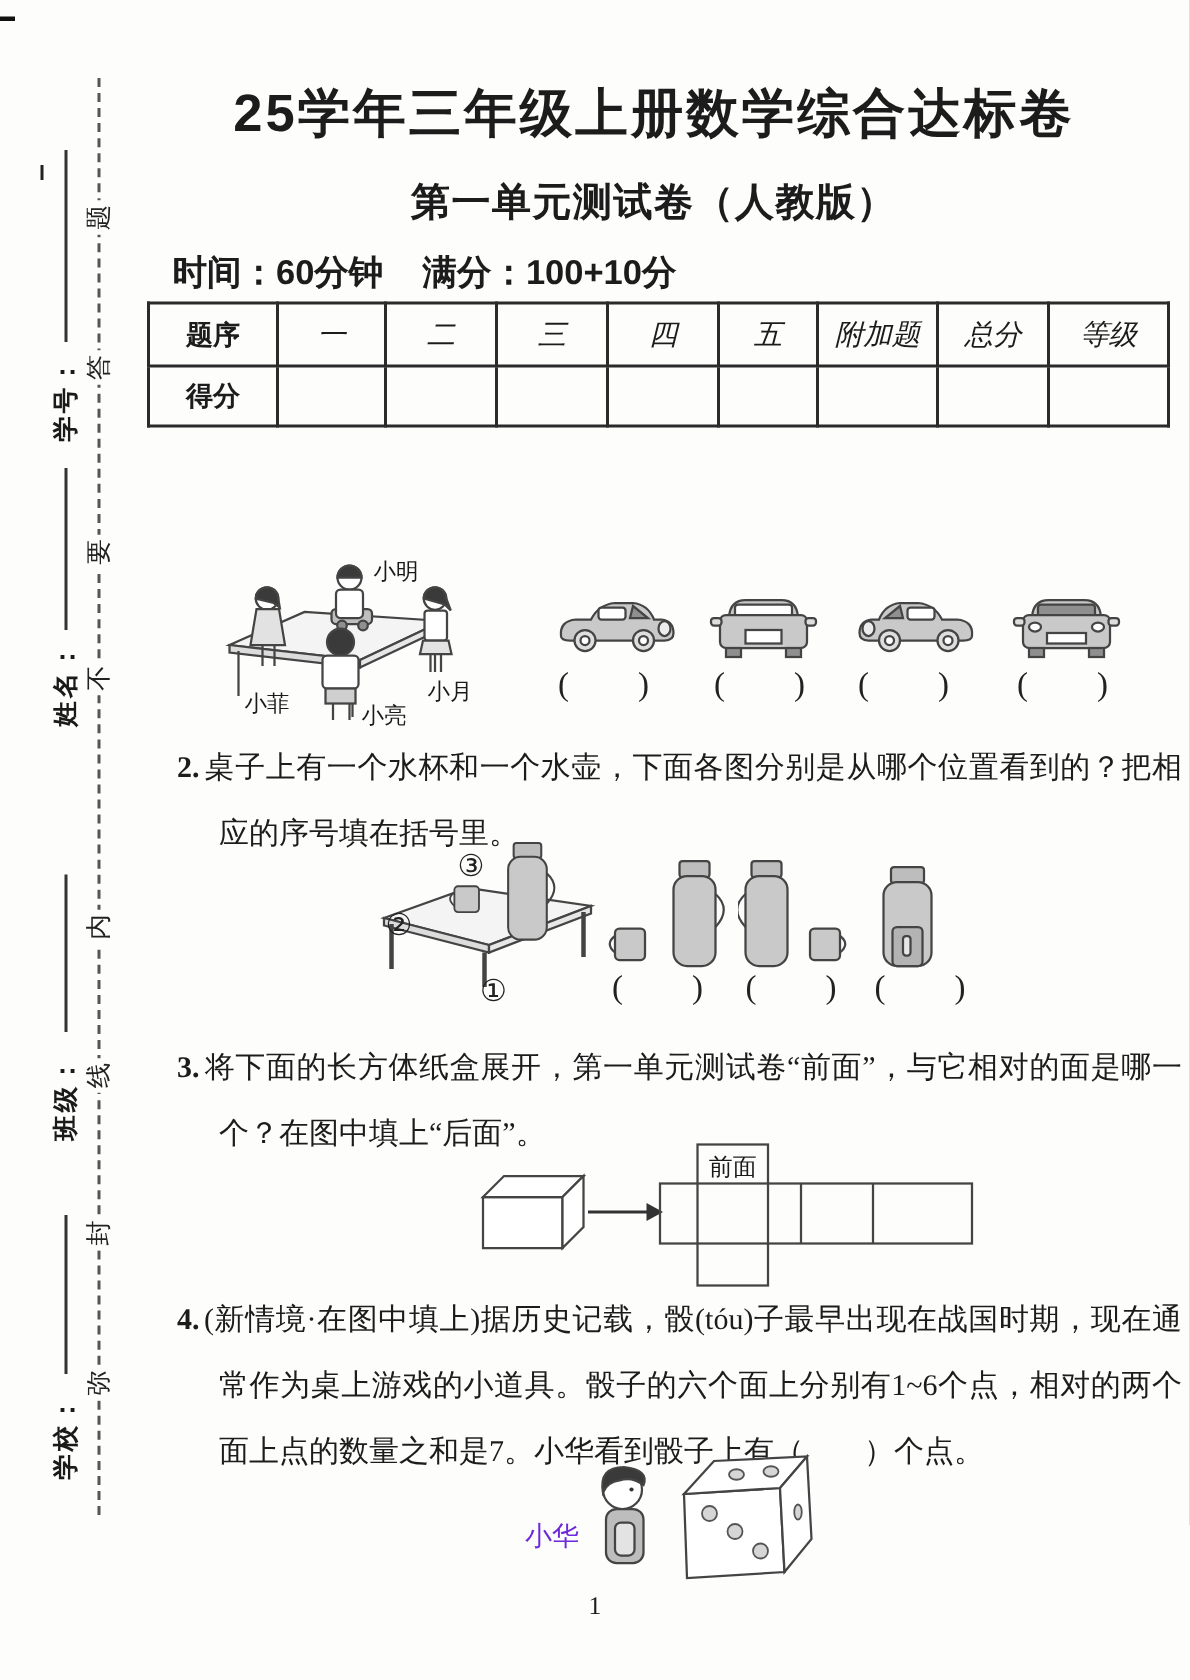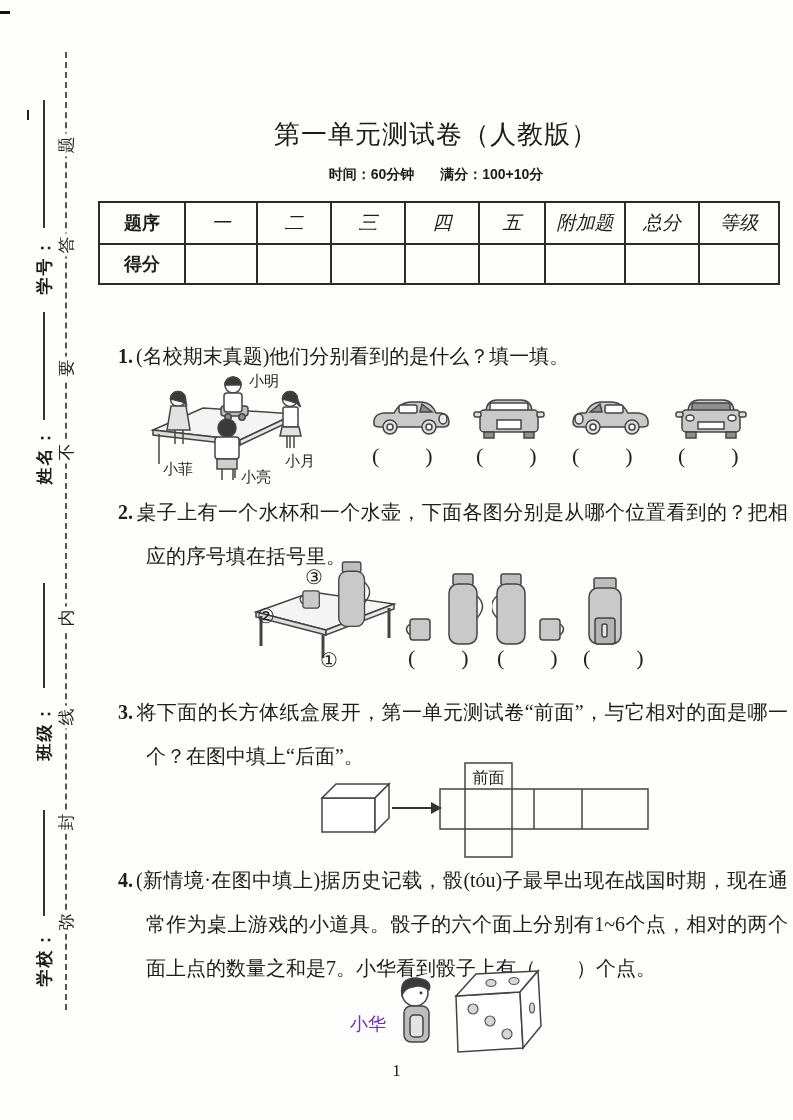--- a/index.html
+++ b/index.html
@@ -28,26 +28,26 @@
   }
   
   .title {
     left:100px; top:52px; width:672px; text-align:center;
     font-family:"Liberation Sans","DejaVu Sans",sans-serif;
     font-weight:bold; font-size:35px; letter-spacing:2px;
   }
   .subtitle {
     left:100px; top:117px; width:672px; text-align:center;
     font-family:"Liberation Sans","DejaVu Sans",sans-serif;
-    font-weight:normal; font-size:26px; letter-spacing:1px;
+    font-weight:bold; font-size:26px; letter-spacing:1px;
   }
   .info-line {
-    left:97px; top:166px; width:678px; text-align:center;
+    left:115px; top:166px; width:678px; text-align:left;
     font-family:"Liberation Sans","DejaVu Sans",sans-serif;
-    font-weight:bold; font-size:14px;
+    font-weight:bold; font-size:23px;
   }
   .info-line .sep { display:inline-block; width:26px; }
   
   table.score { position:absolute; left:98px; top:201px; border-collapse:collapse; table-layout:fixed; }
   table.score td, table.score th { border:2px solid #2b2b2b; text-align:center; vertical-align:middle; }
   table.score tr.hdr  td, table.score tr.hdr  th { height:42px; }
   table.score tr.body td, table.score tr.body th { height:40px; }
   .cell-label { font-family:"Liberation Sans","DejaVu Sans",sans-serif; font-weight:bold; font-size:18px; }
   .cell-num { font-size:19px; font-style:italic; }
   
@@ -86,20 +86,21 @@
 
   <div class="abs field-line" style="top:100px;height:128px"></div>
   <span class="abs field-label" style="top:266px">学号：</span>
   <div class="abs field-line" style="top:312px;height:108px"></div>
   <span class="abs field-label" style="top:456px">姓名：</span>
   <div class="abs field-line" style="top:583px;height:105px"></div>
   <span class="abs field-label" style="top:732px">班级：</span>
   <div class="abs field-line" style="top:810px;height:106px"></div>
   <span class="abs field-label" style="top:958px">学校：</span>
 
+  <h1 class="abs title">25学年三年级上册数学综合达标卷</h1>
   <h2 class="abs subtitle">第一单元测试卷（人教版）</h2>
   <div class="abs info-line">
     <span>时间：60分钟</span><span class="sep"></span><span>满分：100+10分</span>
   </div>
 
   <table class="score">
     <colgroup>
       <col style="width:86px">
         <col style="width:72px">
         <col style="width:74px">
@@ -130,23 +131,20 @@
       <td></td>
       <td></td>
       <td></td>
       <td></td>
       <td></td>
     </tr>
   </tbody>
     </table>
 
 
-  <div class="abs qtext" style="top:334px">
-    <span class="qnum">1.</span><span>(名校期末真题)</span><span>他们分别看到的是什么？填一填。</span>
-  </div>
 
   <svg class="abs" style="left:145px;top:368px" width="200" height="124" viewBox="0 0 200 124">
     <g stroke="#444" stroke-width="1.5" fill="none">
 
       <polygon points="8,62 58,40 150,46 95,72" fill="#f4f4f4"></polygon>
       <polygon points="8,62 95,72 95,77 8,67" fill="#dcdcdc"></polygon>
       <polygon points="95,72 150,46 150,51 95,77" fill="#e7e7e7"></polygon>
       <line x1="14" y1="66" x2="14" y2="96"></line>
       <line x1="90" y1="77" x2="90" y2="110"></line>
       <line x1="145" y1="50" x2="145" y2="80"></line>

